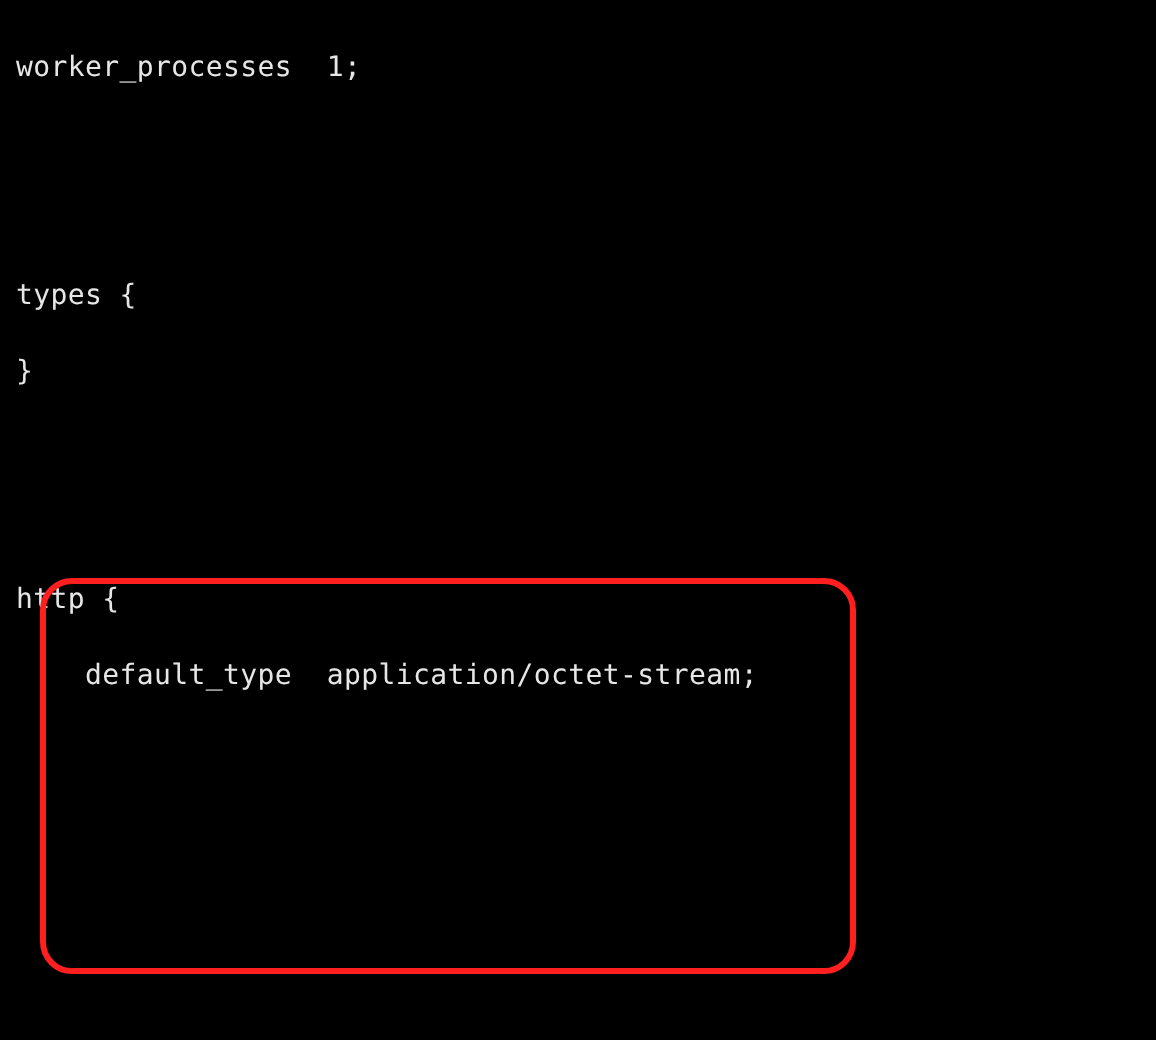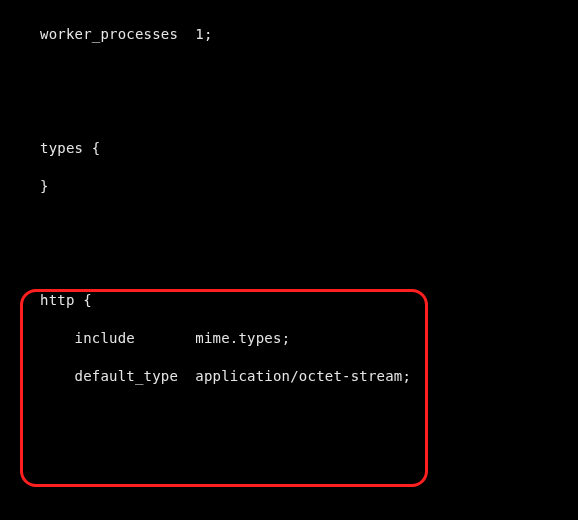--- a/index.html
+++ b/index.html
@@ -15,21 +15,20 @@
     font-size: 14px;
     line-height: 19px;
     color: #e6e6e6;
     white-space: pre;
     padding: 6px 8px 6px 8px;
     position: relative;
     letter-spacing: 0.2px;
   }
   .line {
     min-height: 19px;
-    margin-left: 32px;
   }
   .highlight-box {
     position: absolute;
     border: 3px solid #ff1f1f;
     border-radius: 16px;
     left: 20px;
     top: 289px;
     width: 408px;
     height: 198px;
     pointer-events: none;
@@ -41,21 +40,20 @@
 
 <div class="editor">
 <div class="line"><span>worker_processes</span>  <span>1</span>;</div>
 <div class="line"></div>
 <div class="line"></div>
 <div class="line">types {</div>
 <div class="line">}</div>
 <div class="line"></div>
 <div class="line"></div>
 <div class="line">http {</div>
-<div class="line">    <span>include</span>       <span>mime.types</span>;</div>
 <div class="line">    <span>default_type</span>  <span>application/octet-stream</span>;</div>
 <div class="line"></div>
 <div class="line"></div>
 
 
 
 
 
 
 

